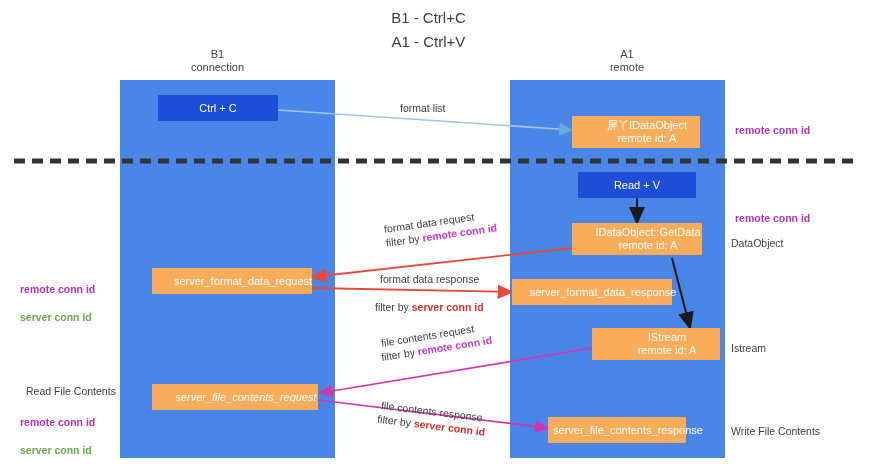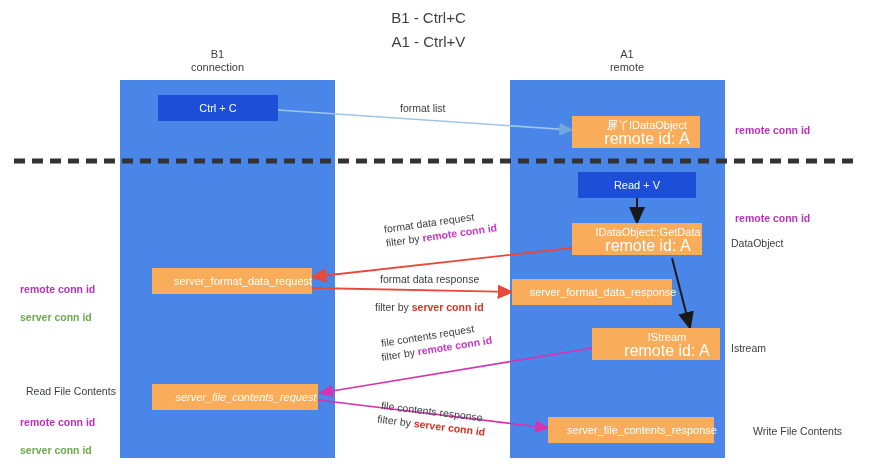--- a/index.html
+++ b/index.html
@@ -25,21 +25,21 @@
 
   .lane{position:absolute;background:#4a86e8;}
 
   .node{
     position:absolute;box-sizing:border-box;
     display:flex;flex-direction:column;align-items:center;justify-content:center;
     color:#ffffff;font-size:11px;line-height:13px;text-align:center;
   }
   .node.green{background:#1d4ed8;}
   .node.orange{background:#f9ad5a;padding-left:22px;}
-  .node .l2{font-size:16px;}
+  .node .l2{font-size:11px;}
 
   .edge-label{
     position:absolute;font-size:10.5px;line-height:14px;color:#3c4043;
     white-space:nowrap;
   }
   .edge-label .hl-remote{color:#c936c9;font-weight:bold;}
   .edge-label .hl-server{color:#d93025;font-weight:bold;}
   .edge-label .hl-remote-v{color:#c936c9;font-weight:bold;}
 
   .side-note{
@@ -119,21 +119,21 @@
 
   <div class="node orange" style="left:152px;top:268px;width:160px;height:26px;">server_format_data_request</div>
 
   <div class="node orange" style="left:592px;top:328px;width:128px;height:32px;">
     <span>IStream</span>
     <span class="l2">remote id: A</span>
   </div>
 
   <div class="node orange" style="left:152px;top:384px;width:166px;height:26px;font-style:italic;">server_file_contents_request</div>
 
-  <div class="node orange" style="left:548px;top:417px;width:166px;height:26px;">server_file_contents_response</div>
+  <div class="node orange" style="left:548px;top:417px;width:138px;height:26px;">server_file_contents_response</div>
 
   <div class="edge-label" style="left:400px;top:101px;">format list</div>
 
   <div class="rot-group" style="left:383px;top:222px;transform:rotate(-8deg);">
     <div class="edge-label" style="left:0;top:0;position:relative;">
       <span>format data request</span>
     </div>
     <div class="edge-label" style="left:0;top:0;position:relative;">
       <span>filter by </span><span class="hl-remote">remote conn id</span>
     </div>
@@ -167,21 +167,21 @@
   </div>
 
   <div class="side-note note-remote" style="left:735px;top:123px;">remote conn id</div>
 
   <div class="side-note note-remote" style="left:735px;top:211px;">remote conn id</div>
 
   <div class="side-note plain" style="left:731px;top:236px;">DataObject</div>
 
   <div class="side-note plain" style="left:731px;top:341px;">Istream</div>
 
-  <div class="side-note plain" style="left:731px;top:424px;margin-left:22px;">Write File Contents</div>
+  <div class="side-note plain" style="left:731px;top:424px;">Write File Contents</div>
 
   <div class="side-note" style="left:20px;top:268px;">
     <div class="note-remote">remote conn id</div>
     <div class="note-server">server conn id</div>
   </div>
 
   <div class="side-note plain" style="left:26px;top:384px;">Read File Contents</div>
 
   <div class="side-note" style="left:20px;top:401px;">
     <div class="note-remote">remote conn id</div>

